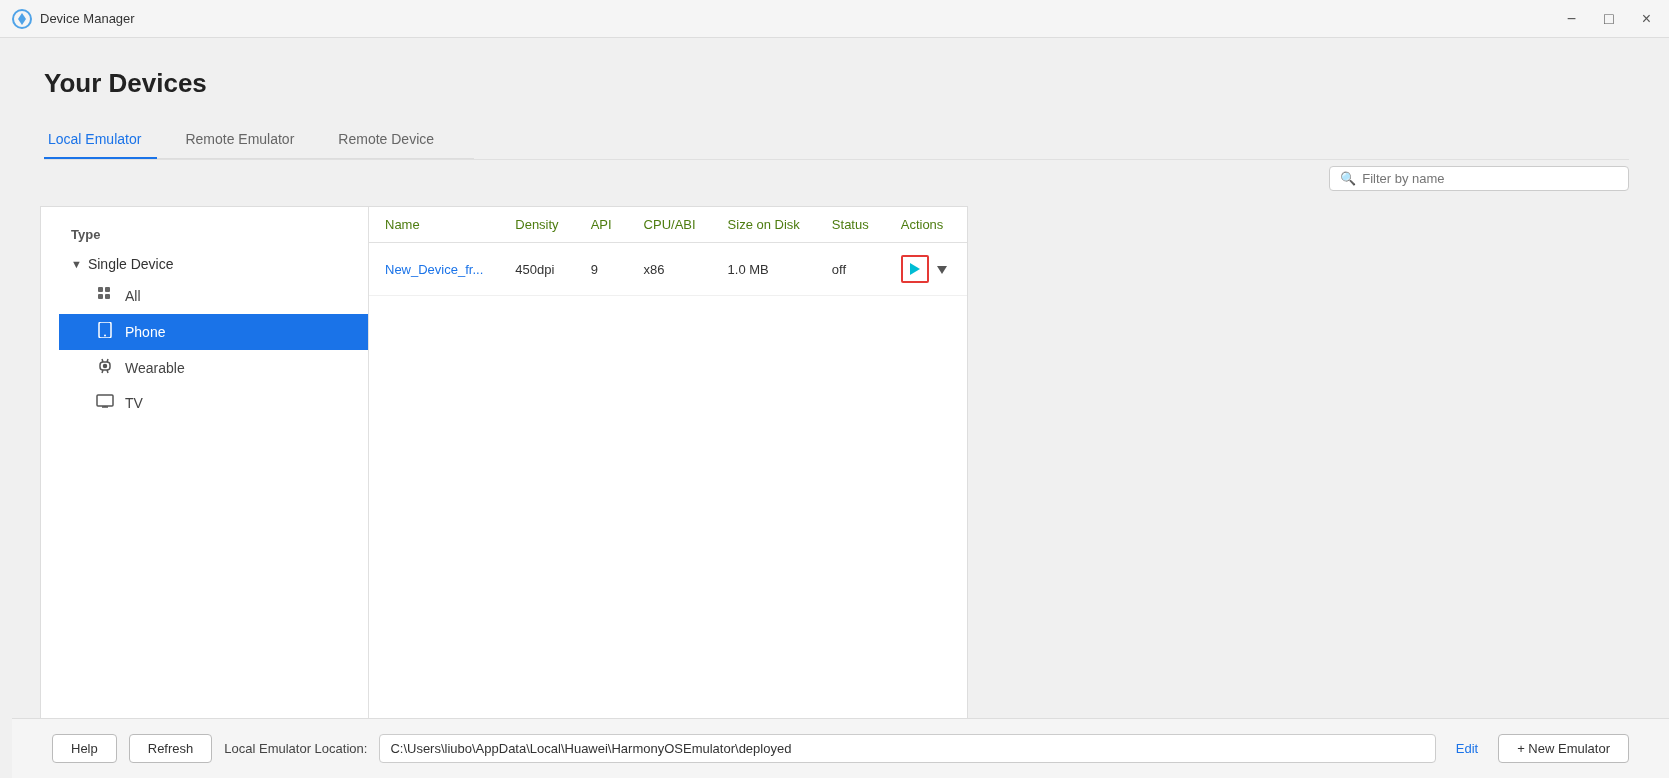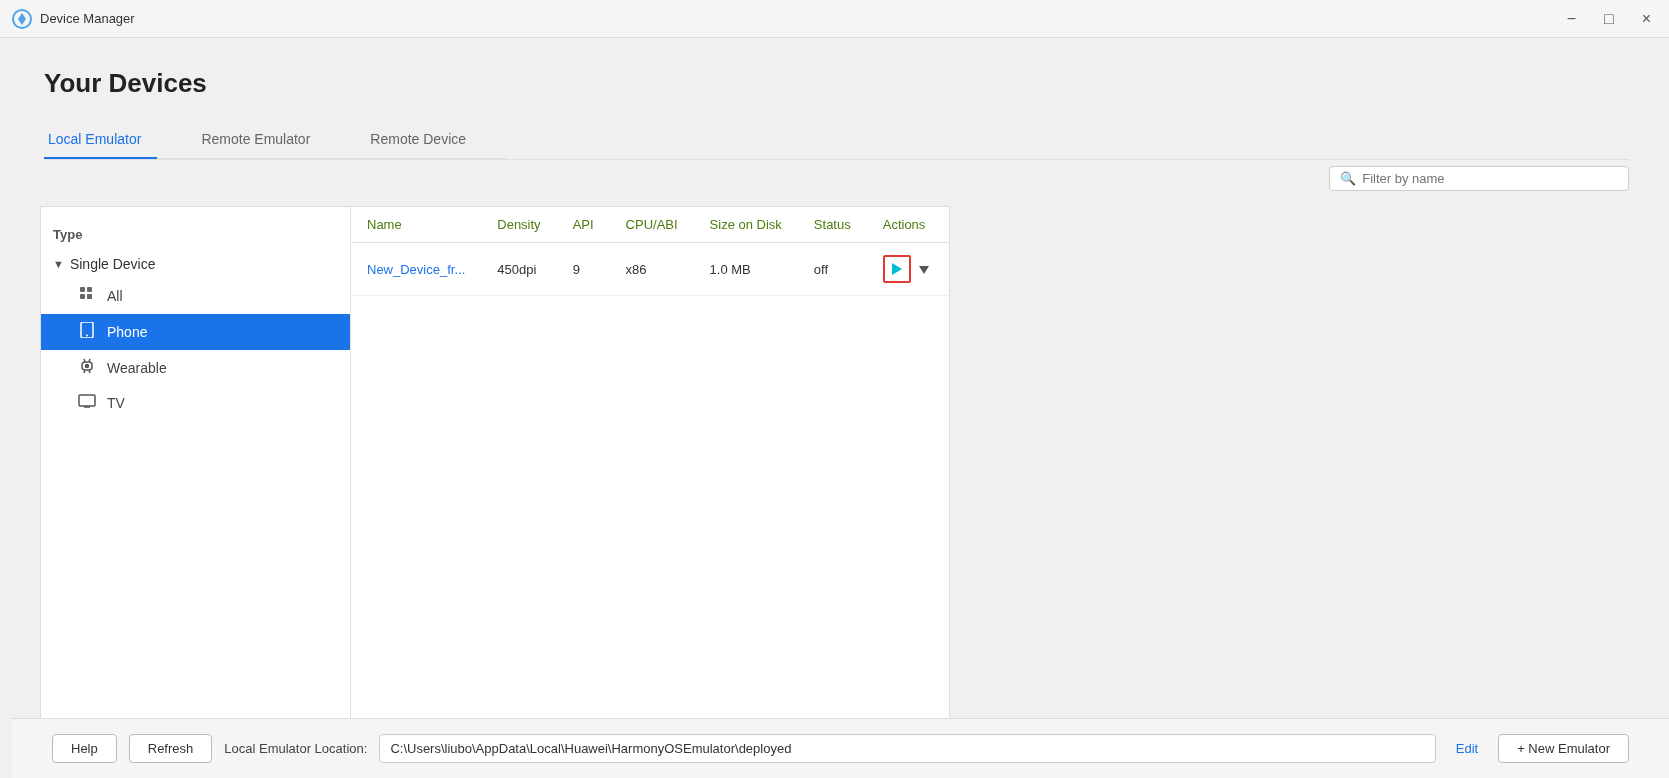--- a/index.html
+++ b/index.html
@@ -51,21 +51,21 @@
       padding: 30px 40px 0 44px;
     }
     .page-title {
       font-size: 26px;
       font-weight: 600;
       color: #222;
       margin-bottom: 24px;
     }
     .tabs {
       display: flex;
-      gap: 16px;
+      gap: 0;
       border-bottom: 1px solid #ddd;
       margin-bottom: 0;
     }
     .tab {
       padding: 8px 16px 10px 4px;
       cursor: pointer;
       font-size: 14px;
       color: #666;
       border-bottom: 2px solid transparent;
       margin-right: 24px;
@@ -82,20 +82,21 @@
       border: 1px solid #ddd;
       background: white;
       margin-top: 0;
     }
     .sidebar {
       width: 310px;
       border-right: 1px solid #e0e0e0;
       padding: 12px 0;
       flex-shrink: 0;
       background: white;
+      margin-left: 18px;
     }
     .sidebar-section-header {
       display: flex;
       align-items: center;
       padding: 6px 12px;
       font-size: 14px;
       font-weight: 500;
       color: #333;
       cursor: pointer;
     }

